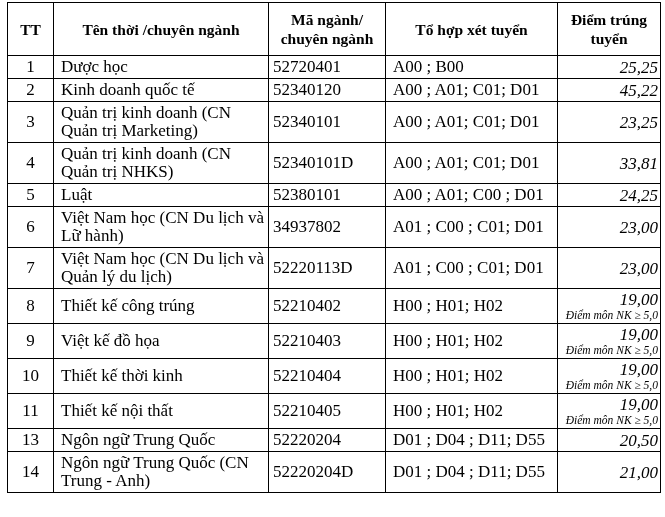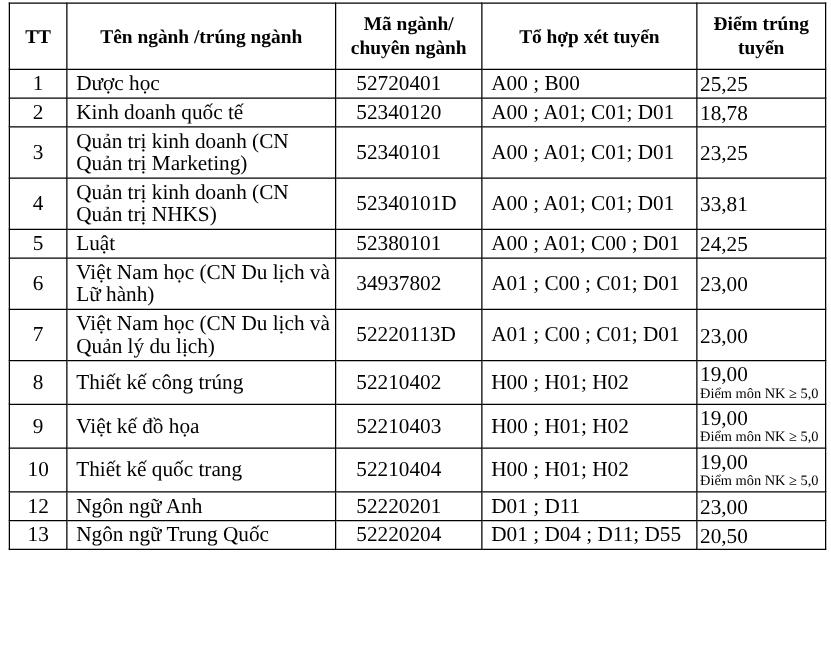--- a/index.html
+++ b/index.html
@@ -42,42 +42,42 @@
     padding: 2px 2px;
   }
   td {
     font-size: 17px;
     line-height: 18px;
     height: 23px;
     padding: 2px 3px;
   }
   td.c-tt { text-align: center; }
   td.c-name { padding-left: 7px; }
-  td.c-code { padding-left: 16px; }
+  td.c-code { padding-left: 4px; }
   td.c-combo { padding-left: 7px; }
-  td.c-score { text-align: left; padding: 1px 2px; }
+  td.c-score { text-align: right; padding: 1px 2px; font-style: italic; }
   .score-val { font-size: 17px; line-height: 19px; }
   .score-note { font-size: 11.5px; line-height: 13px; white-space: nowrap; }
 </style>
 </head>
 <body>
 
 <div class="page">
   <table class="scores">
     <colgroup>
       <col class="c1">
         <col class="c2">
         <col class="c3">
         <col class="c4">
         <col class="c5">
     </colgroup>
     <thead>
       <tr>
         <th>TT</th>
-        <th>Tên ngành /trúng ngành</th>
+        <th>Tên thời /chuyên ngành</th>
         <th>Mã ngành/
 chuyên ngành</th>
         <th>Tổ hợp xét tuyển</th>
         <th>Điểm trúng
 tuyển</th>
       </tr>
     </thead>
     <tbody id="table-body">
   <tr>
     <td class="c-tt">1</td>
@@ -89,21 +89,21 @@
 
     </td>
   </tr>
 
   <tr>
     <td class="c-tt">2</td>
     <td class="c-name">Kinh doanh quốc tế</td>
     <td class="c-code">52340120</td>
     <td class="c-combo">A00 ; A01; C01; D01</td>
     <td class="c-score">
-      <div class="score-val">18,78</div>
+      <div class="score-val">45,22</div>
 
     </td>
   </tr>
 
   <tr>
     <td class="c-tt">3</td>
     <td class="c-name">Quản trị kinh doanh (CN Quản trị Marketing)</td>
     <td class="c-code">52340101</td>
     <td class="c-combo">A00 ; A01; C01; D01</td>
     <td class="c-score">
@@ -173,47 +173,57 @@
     <td class="c-code">52210403</td>
     <td class="c-combo">H00 ; H01; H02</td>
     <td class="c-score">
       <div class="score-val">19,00</div>
       <div class="score-note">Điểm môn NK ≥ 5,0</div>
     </td>
   </tr>
 
   <tr>
     <td class="c-tt">10</td>
-    <td class="c-name">Thiết kế quốc trang</td>
+    <td class="c-name">Thiết kế thời kinh</td>
     <td class="c-code">52210404</td>
     <td class="c-combo">H00 ; H01; H02</td>
     <td class="c-score">
       <div class="score-val">19,00</div>
       <div class="score-note">Điểm môn NK ≥ 5,0</div>
     </td>
   </tr>
 
-
-  <tr>
-    <td class="c-tt">12</td>
-    <td class="c-name">Ngôn ngữ Anh</td>
-    <td class="c-code">52220201</td>
-    <td class="c-combo">D01 ; D11</td>
-    <td class="c-score">
-      <div class="score-val">23,00</div>
-
-    </td>
-  </tr>
+  <tr>
+    <td class="c-tt">11</td>
+    <td class="c-name">Thiết kế nội thất</td>
+    <td class="c-code">52210405</td>
+    <td class="c-combo">H00 ; H01; H02</td>
+    <td class="c-score">
+      <div class="score-val">19,00</div>
+      <div class="score-note">Điểm môn NK ≥ 5,0</div>
+    </td>
+  </tr>
+
 
   <tr>
     <td class="c-tt">13</td>
     <td class="c-name">Ngôn ngữ Trung Quốc</td>
     <td class="c-code">52220204</td>
     <td class="c-combo">D01 ; D04 ; D11; D55</td>
     <td class="c-score">
       <div class="score-val">20,50</div>
 
     </td>
   </tr>
 
+  <tr>
+    <td class="c-tt">14</td>
+    <td class="c-name">Ngôn ngữ Trung Quốc (CN Trung - Anh)</td>
+    <td class="c-code">52220204D</td>
+    <td class="c-combo">D01 ; D04 ; D11; D55</td>
+    <td class="c-score">
+      <div class="score-val">21,00</div>
+
+    </td>
+  </tr>
 </tbody>
   </table>
 </div>
 
 </body></html>

